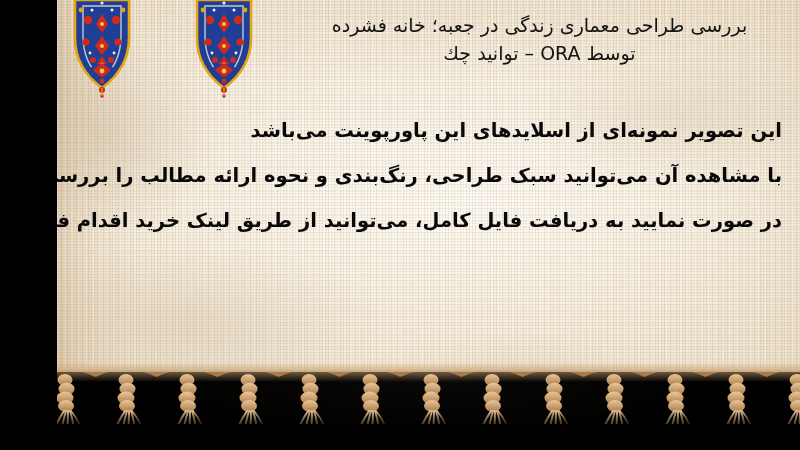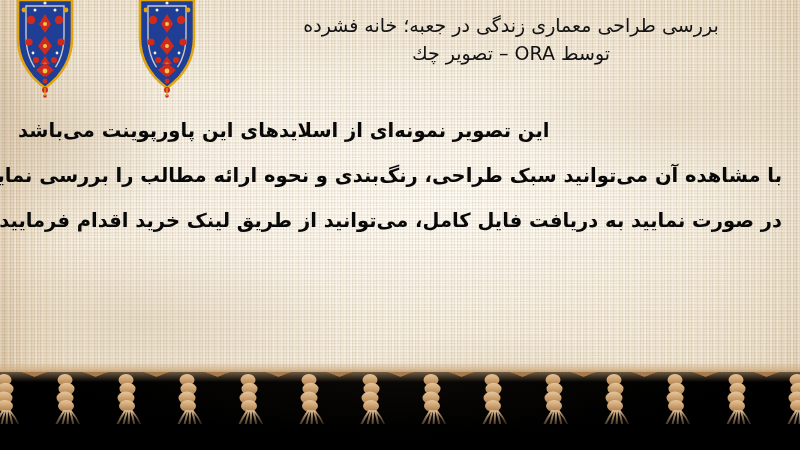--- a/index.html
+++ b/index.html
@@ -3,21 +3,21 @@
 <meta charset="utf-8">
 <title>Slide</title>
 <style>
   html, body {
     margin: 0;
     padding: 0;
     background: #000;
   }
   .slide {
     position: relative;
-    width: 800px;
+    width: 743px;
     height: 450px;
     overflow: hidden;
     font-family: "DejaVu Sans", "Liberation Sans", sans-serif;
     background: #fdba74;
   }
 
   
   .bg-base {
     position: absolute;
     inset: 0;
@@ -99,21 +99,21 @@
     line-height: 1.45;
     white-space: nowrap;
     direction: rtl;
   }
 
   .body-block {
     position: absolute;
     top: 108px;
     right: 18px;
     left: 18px;
-    text-align: left;
+    text-align: right;
     z-index: 5;
   }
   .body-line {
     font-family: "DejaVu Sans", "Liberation Sans", sans-serif;
     font-size: 19.5px;
     font-weight: 700;
     color: #080808;
     line-height: 2.32;
     white-space: nowrap;
     direction: rtl;
@@ -217,21 +217,21 @@
     <g transform="translate(167,72)">
         <use href="#pendant"></use>
       </g>
 
     <line x1="45" y1="88" x2="45" y2="96" stroke="#e2a516" stroke-width="1.2"></line>
     <line x1="167" y1="88" x2="167" y2="96" stroke="#e2a516" stroke-width="1.2"></line>
   </svg>
 
   <div class="title-block">
     <div class="title-line">بررسی طراحی معماری زندگی در جعبه؛ خانه فشرده</div>
-    <div class="title-line">توسط ORA – تصویر چك</div>
+    <div class="title-line">توسط ORA – توانید چك</div>
   </div>
 
   <div class="body-block">
     <div class="body-line">این تصویر نمونه‌ای از اسلایدهای این پاورپوینت می‌باشد</div>
     <div class="body-line">با مشاهده آن می‌توانید سبک طراحی، رنگ‌بندی و نحوه ارائه مطالب را بررسی نمایید</div>
     <div class="body-line">در صورت نمایید به دریافت فایل کامل، می‌توانید از طریق لینک خرید اقدام فرمایید</div>
   </div>
 
   <div class="selvedge"></div>
 

